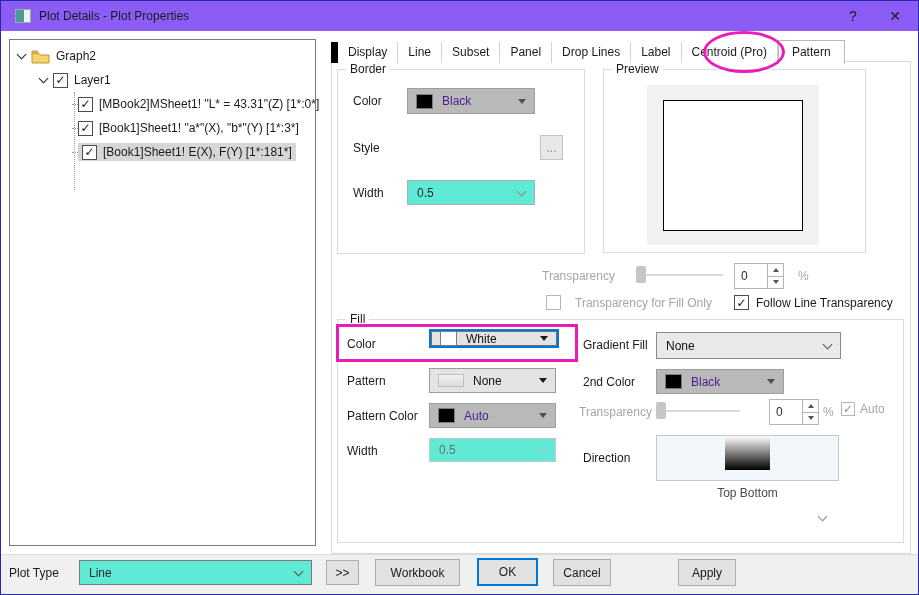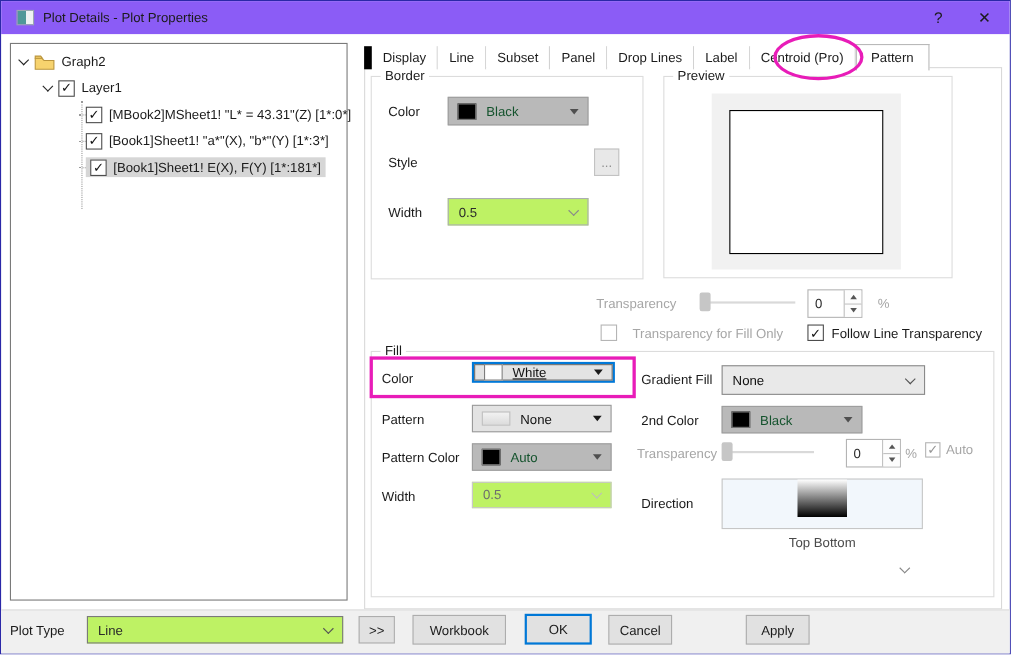--- a/index.html
+++ b/index.html
@@ -35,30 +35,30 @@
   .tab{height:21px;line-height:20px;padding:0 10px;border-right:1px solid #d2d2d2;background:#fff;cursor:default;}
   .tab:first-child{border-left:7px solid #000000;}
   .tab.active{height:24px;line-height:22px;border:1px solid #b9b9b9;border-bottom:none;margin-bottom:-1px;
     padding:0 13px;background:#fff;z-index:4;}
   .content-panel{position:absolute;left:330px;top:60px;width:580px;height:493px;background:#fff;border:1px solid #d9d9d9;}
   
   .gbox{position:absolute;border:1px solid #dcdcdc;background:transparent;}
   .legend{position:absolute;top:-8px;left:8px;background:#fff;padding:0 4px;line-height:14px;}
   
   .colorcombo{position:absolute;height:26px;display:flex;align-items:center;gap:9px;padding:0 8px;}
-  .cc-gray{background:#b9b9b9;border:1px solid #9e9e9e;color:#14532d;}
+  .cc-gray{background:#b9b9b9;border:1px solid #9e9e9e;color:#4c1d95;}
   .cc-lite{background:#e3e3e3;border:1px solid #6e6e6e;color:#111;}
   .swatch{width:17px;height:15px;border:1px solid #7d7d7d;flex:none;}
   .sw-black{background:#000;}
   .sw-white{background:#fff;}
   .sw-none{width:26px;height:13px;background:linear-gradient(#f2f2f2,#dcdcdc);border:1px solid #c0c0c0;}
   .tri-down{margin-left:auto;width:0;height:0;border-left:4px solid transparent;border-right:4px solid transparent;
     border-top:5px solid #1a1a1a;}
   .tri-down.dim{border-top-color:#4f4f4f;}
-  .combo{position:absolute;background:#bef264;border:1px solid #abadb3;display:flex;align-items:center;
+  .combo{position:absolute;background:#5eead4;border:1px solid #abadb3;display:flex;align-items:center;
     padding:0 9px;gap:8px;color:#2b2b2b;}
   .chev{margin-left:auto;width:7px;height:7px;border-right:1.4px solid #8a8a8a;border-bottom:1.4px solid #8a8a8a;
     transform:rotate(45deg);margin-top:-3px;flex:none;}
   .solid-line{width:22px;height:0;border-top:1.6px solid #111;flex:none;}
   .mini-btn{position:absolute;background:#e8e8e8;border:1px solid #c2c2c2;color:#8f8f8f;display:flex;
     align-items:center;justify-content:center;}
   .focus-ring{box-shadow:0 0 0 2px #0078d7;}
   
   .track{position:absolute;height:2px;background:#d9d9d9;}
   .thumb{position:absolute;width:10px;height:17px;background:#c6c6c6;border-radius:2px;}
@@ -198,21 +198,21 @@
         <span>✓</span>
       </span>
     <span>Follow Line Transparency</span>
   </div>
 
   <div class="gbox" style="left:336px;top:318px;width:567px;height:224px;">
     <span class="legend">Fill</span>
   </div>
 
   <div class="lbl" style="left:346px;top:336px;">Color</div>
-  <div class="colorcombo cc-lite focus-ring" style="left:430px;top:330px;width:126px;height:15px;text-decoration:underline;">
+  <div class="colorcombo cc-lite focus-ring" style="left:430px;top:330px;width:126px;height:15px;">
     <span class="swatch sw-white"></span>
     <span>White</span>
     <span class="tri-down"></span>
   </div>
 
   <div class="lbl" style="left:346px;top:373px;">Pattern</div>
   <div class="colorcombo cc-lite" style="left:428px;top:367px;width:127px;height:25px;border-color:#9b9b9b;">
     <span class="sw-none"></span>
     <span>None</span>
     <span class="tri-down"></span>

